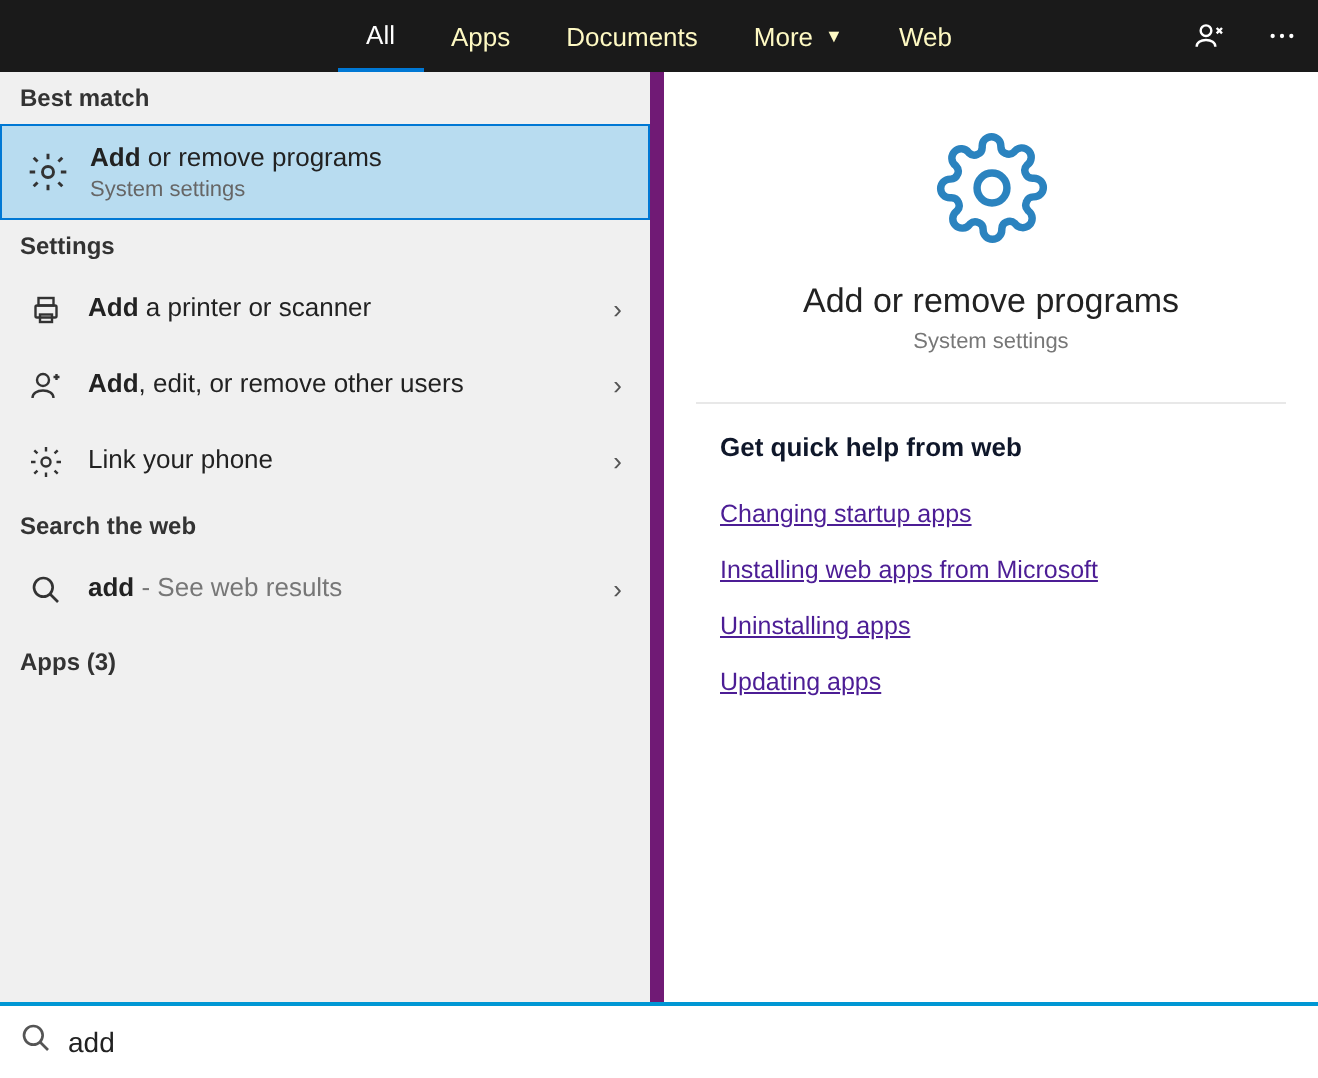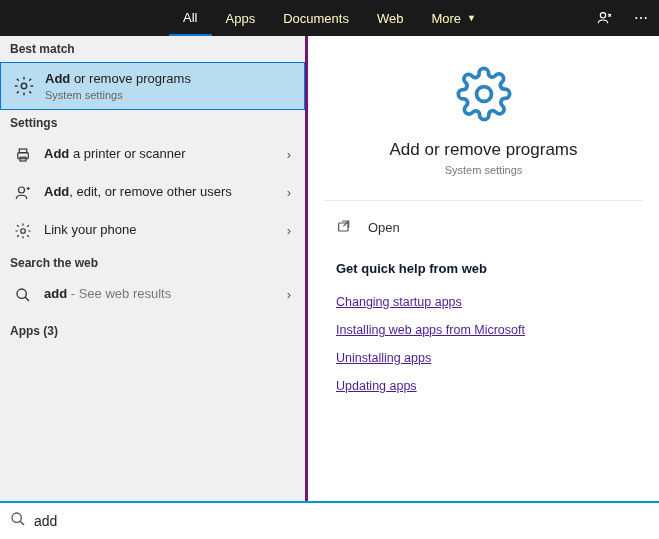--- a/index.html
+++ b/index.html
@@ -6,21 +6,21 @@
 body { width:659px; height:539px; background:#fff; overflow:hidden; position:relative; }
 
 .header { background:#1a1a1a; height:36px; display:flex; align-items:stretch; color:#fff; font-size:13px; position:relative;justify-content:center; }
 .tab { padding:0 14px; display:flex; align-items:center; cursor:pointer; color:#fef9c3; }
 .tab.active { color:#fff; border-bottom:2px solid #0078d4; }
 .chev-down { margin-left:6px; font-size:9px; }
 .header-right { position:absolute; right:0; top:0; height:36px; display:flex; align-items:center; }
 .hbtn { width:36px; height:36px; display:flex; align-items:center; justify-content:center; cursor:pointer; color:#fff; }
 
 .main { display:flex; height:465px; }
-.left { width:308px; background:#f0f0f0; border-right:3px solid #701a75; overflow:hidden; }
+.left { width:332px; background:#f0f0f0; border-right:7px solid #701a75; overflow:hidden; }
 .right { flex:1; background:#fff; padding-top:10px; }
 
 .section-header { font-size:12px; font-weight:600; color:#333; padding:6px 10px; }
 
 .result-row { display:flex; align-items:center; padding:8px 8px 8px 12px; cursor:pointer; position:relative; }
 .result-row .icon { width:22px; height:22px; margin-right:10px; flex-shrink:0; display:flex; align-items:center; justify-content:center; color:#333; }
 .result-row .text { flex:1; min-width:0; }
 .result-row .title { font-size:13px; color:#222; line-height:1.3; }
 .result-row .title .bold { font-weight:600; }
 .result-row .subtitle { font-size:11px; color:#666; margin-top:1px; }
@@ -52,25 +52,25 @@
   <div class="tab active">
       <span>All</span>
     </div>
   <div class="tab">
       <span>Apps</span>
     </div>
   <div class="tab">
       <span>Documents</span>
     </div>
   <div class="tab">
-      <span>Web</span>
+      <span>More</span>
+      <span class="chev-down">▼</span>
     </div>
   <div class="tab">
-      <span>More</span>
-      <span class="chev-down">▼</span>
+      <span>Web</span>
     </div>
   <div class="header-right">
     <div class="hbtn">
       <svg width="16" height="16" viewBox="0 0 24 24" fill="none" stroke="currentColor" stroke-width="1.8">
           <circle cx="9" cy="8" r="4"></circle>
           <path d="M2 20c0-3 3-5 7-5s7 2 7 5"></path>
           <path d="M17 6l4 4M21 6l-4 4"></path>
         </svg>
     </div>
     <div class="hbtn">
@@ -167,30 +167,20 @@
       <div class="big-gear">
         <svg viewBox="0 0 24 24" fill="none" stroke="currentColor" stroke-width="1.6">
             <circle cx="12" cy="12" r="3.2"></circle>
             <path d="M19.4 15a1.6 1.6 0 0 0 .3 1.8l.1.1a2 2 0 1 1-2.8 2.8l-.1-.1a1.6 1.6 0 0 0-1.8-.3 1.6 1.6 0 0 0-1 1.5V21a2 2 0 1 1-4 0v-.1a1.6 1.6 0 0 0-1-1.5 1.6 1.6 0 0 0-1.8.3l-.1.1a2 2 0 1 1-2.8-2.8l.1-.1a1.6 1.6 0 0 0 .3-1.8 1.6 1.6 0 0 0-1.5-1H3a2 2 0 1 1 0-4h.1a1.6 1.6 0 0 0 1.5-1 1.6 1.6 0 0 0-.3-1.8l-.1-.1a2 2 0 1 1 2.8-2.8l.1.1a1.6 1.6 0 0 0 1.8.3h0a1.6 1.6 0 0 0 1-1.5V3a2 2 0 1 1 4 0v.1a1.6 1.6 0 0 0 1 1.5 1.6 1.6 0 0 0 1.8-.3l.1-.1a2 2 0 1 1 2.8 2.8l-.1.1a1.6 1.6 0 0 0-.3 1.8v0a1.6 1.6 0 0 0 1.5 1H21a2 2 0 1 1 0 4h-.1a1.6 1.6 0 0 0-1.5 1z"></path>
           </svg>
       </div>
       <div class="preview-title">Add or remove programs</div>
       <div class="preview-sub">System settings</div>
     </div>
 
-    <div class="action-row">
-      <span class="ic">
-        <svg width="16" height="16" viewBox="0 0 24 24" fill="none" stroke="currentColor" stroke-width="1.8">
-            <rect x="4" y="6" width="14" height="12" rx="1"></rect>
-            <path d="M9 3l10 0 0 10"></path>
-            <path d="M19 3L11 11"></path>
-          </svg>
-      </span>
-      <span>Open</span>
-    </div>
 
     <div class="help-section">
       <div class="help-title">Get quick help from web</div>
       <div class="help-link"><span>Changing startup apps</span></div>
       <div class="help-link"><span>Installing web apps from Microsoft</span></div>
       <div class="help-link"><span>Uninstalling apps</span></div>
       <div class="help-link"><span>Updating apps</span></div>
     </div>
   </div>
 </div>

